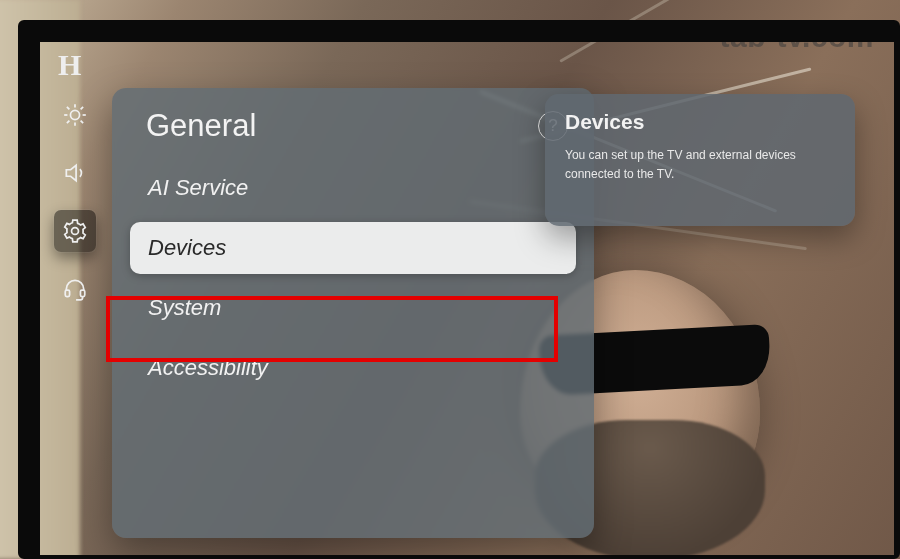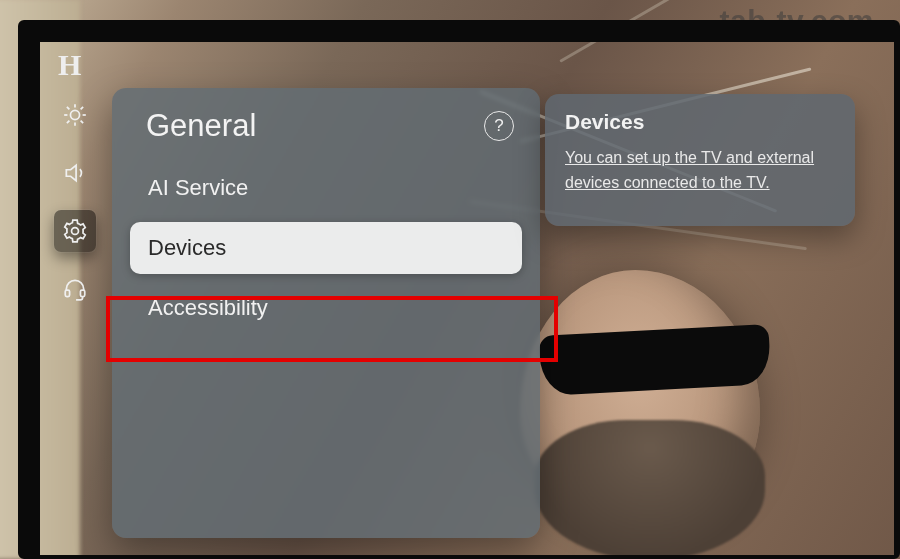--- a/index.html
+++ b/index.html
@@ -44,21 +44,21 @@
   
   .bezel {
     position: absolute; left: 18px; top: 20px; right: 0; bottom: 0;
     border: 22px solid #0a0a0a;
     border-right-width: 6px;
     border-bottom-width: 4px;
     border-radius: 6px;
     pointer-events: none;
   }
   .watermark {
-    position: absolute; top: 4px; right: 26px;
+    position: absolute; top: 20px; right: 26px;
     font-size: 30px; font-weight: 700;
     color: rgba(60,60,60,0.55);
     letter-spacing: 0.5px;
   }
   .channel-logo {
     position: absolute; left: 58px; top: 48px;
     color: #eee; font-family: Georgia, 'Times New Roman', serif;
     font-weight: 700; font-size: 30px;
   }
   
@@ -74,21 +74,21 @@
     cursor: pointer;
   }
   .rail .rail-btn.active {
     background: rgba(0,0,0,0.45);
     box-shadow: 0 0 0 1px rgba(255,255,255,0.05), 0 6px 14px rgba(0,0,0,0.4);
   }
   .rail svg { width: 26px; height: 26px; stroke: #f0f0f0; fill: none; stroke-width: 1.6; }
   
   .panel {
     position: absolute; left: 112px; top: 88px;
-    width: 428px; height: 450px;
+    width: 482px; height: 450px;
     background: rgba(98,108,116,0.82);
     border-radius: 14px;
     color: #f5f5f5;
     padding: 18px 0 8px 0;
     box-shadow: 0 14px 36px rgba(0,0,0,0.35);
     backdrop-filter: blur(2px);
   }
   .panel-header {
     display: flex; align-items: center; justify-content: space-between;
     padding: 2px 26px 18px 34px;
@@ -102,38 +102,39 @@
     font-size: 17px; color: #eee; cursor: pointer;
   }
   .menu { list-style: none; padding: 0 18px 0 18px; }
   .menu-item {
     font-size: 22px; color: #f1f1f1;
     padding: 13px 18px;
     border-radius: 10px;
     margin-bottom: 8px;
     cursor: pointer;
     font-weight: 500;
+    font-style: italic;
   }
   .menu-item.selected {
     background: #ebecec;
     color: #2a2a2a;
     box-shadow: 0 2px 8px rgba(0,0,0,0.25);
   }
   
   .tooltip {
     position: absolute; left: 545px; top: 94px;
     width: 310px; min-height: 132px;
     background: rgba(96,104,112,0.86);
     border-radius: 14px;
     color: #f2f2f2;
     padding: 16px 20px 18px 20px;
     box-shadow: 0 12px 30px rgba(0,0,0,0.35);
   }
   .tooltip-title { font-size: 21px; font-weight: 600; margin-bottom: 12px; }
-  .tooltip-body { font-size: 16px; line-height: 1.55; color: #e9e9e9; text-decoration: underline; }
+  .tooltip-body { font-size: 12px; line-height: 1.55; color: #e9e9e9; }
   
   .highlight {
     position: absolute; left: 106px; top: 296px;
     width: 452px; height: 66px;
     border: 4px solid #e40000;
     pointer-events: none;
   }
 </style>
 </head>
 <body>
@@ -191,20 +192,21 @@
 <section class="panel">
   <div class="panel-header">
     <div class="panel-title">General</div>
     <div class="help-btn">
       <span>?</span>
     </div>
   </div>
   <ul class="menu">
     <li class="menu-item">AI Service</li>
     <li class="menu-item selected">Devices</li>
+    <li class="menu-item">System</li>
     <li class="menu-item">Accessibility</li>
   </ul>
 </section>
 
 <aside class="tooltip">
   <div class="tooltip-title">Devices</div>
   <div class="tooltip-body">You can set up the TV and external devices connected to the TV.</div>
 </aside>
 
 <div class="highlight"></div>

